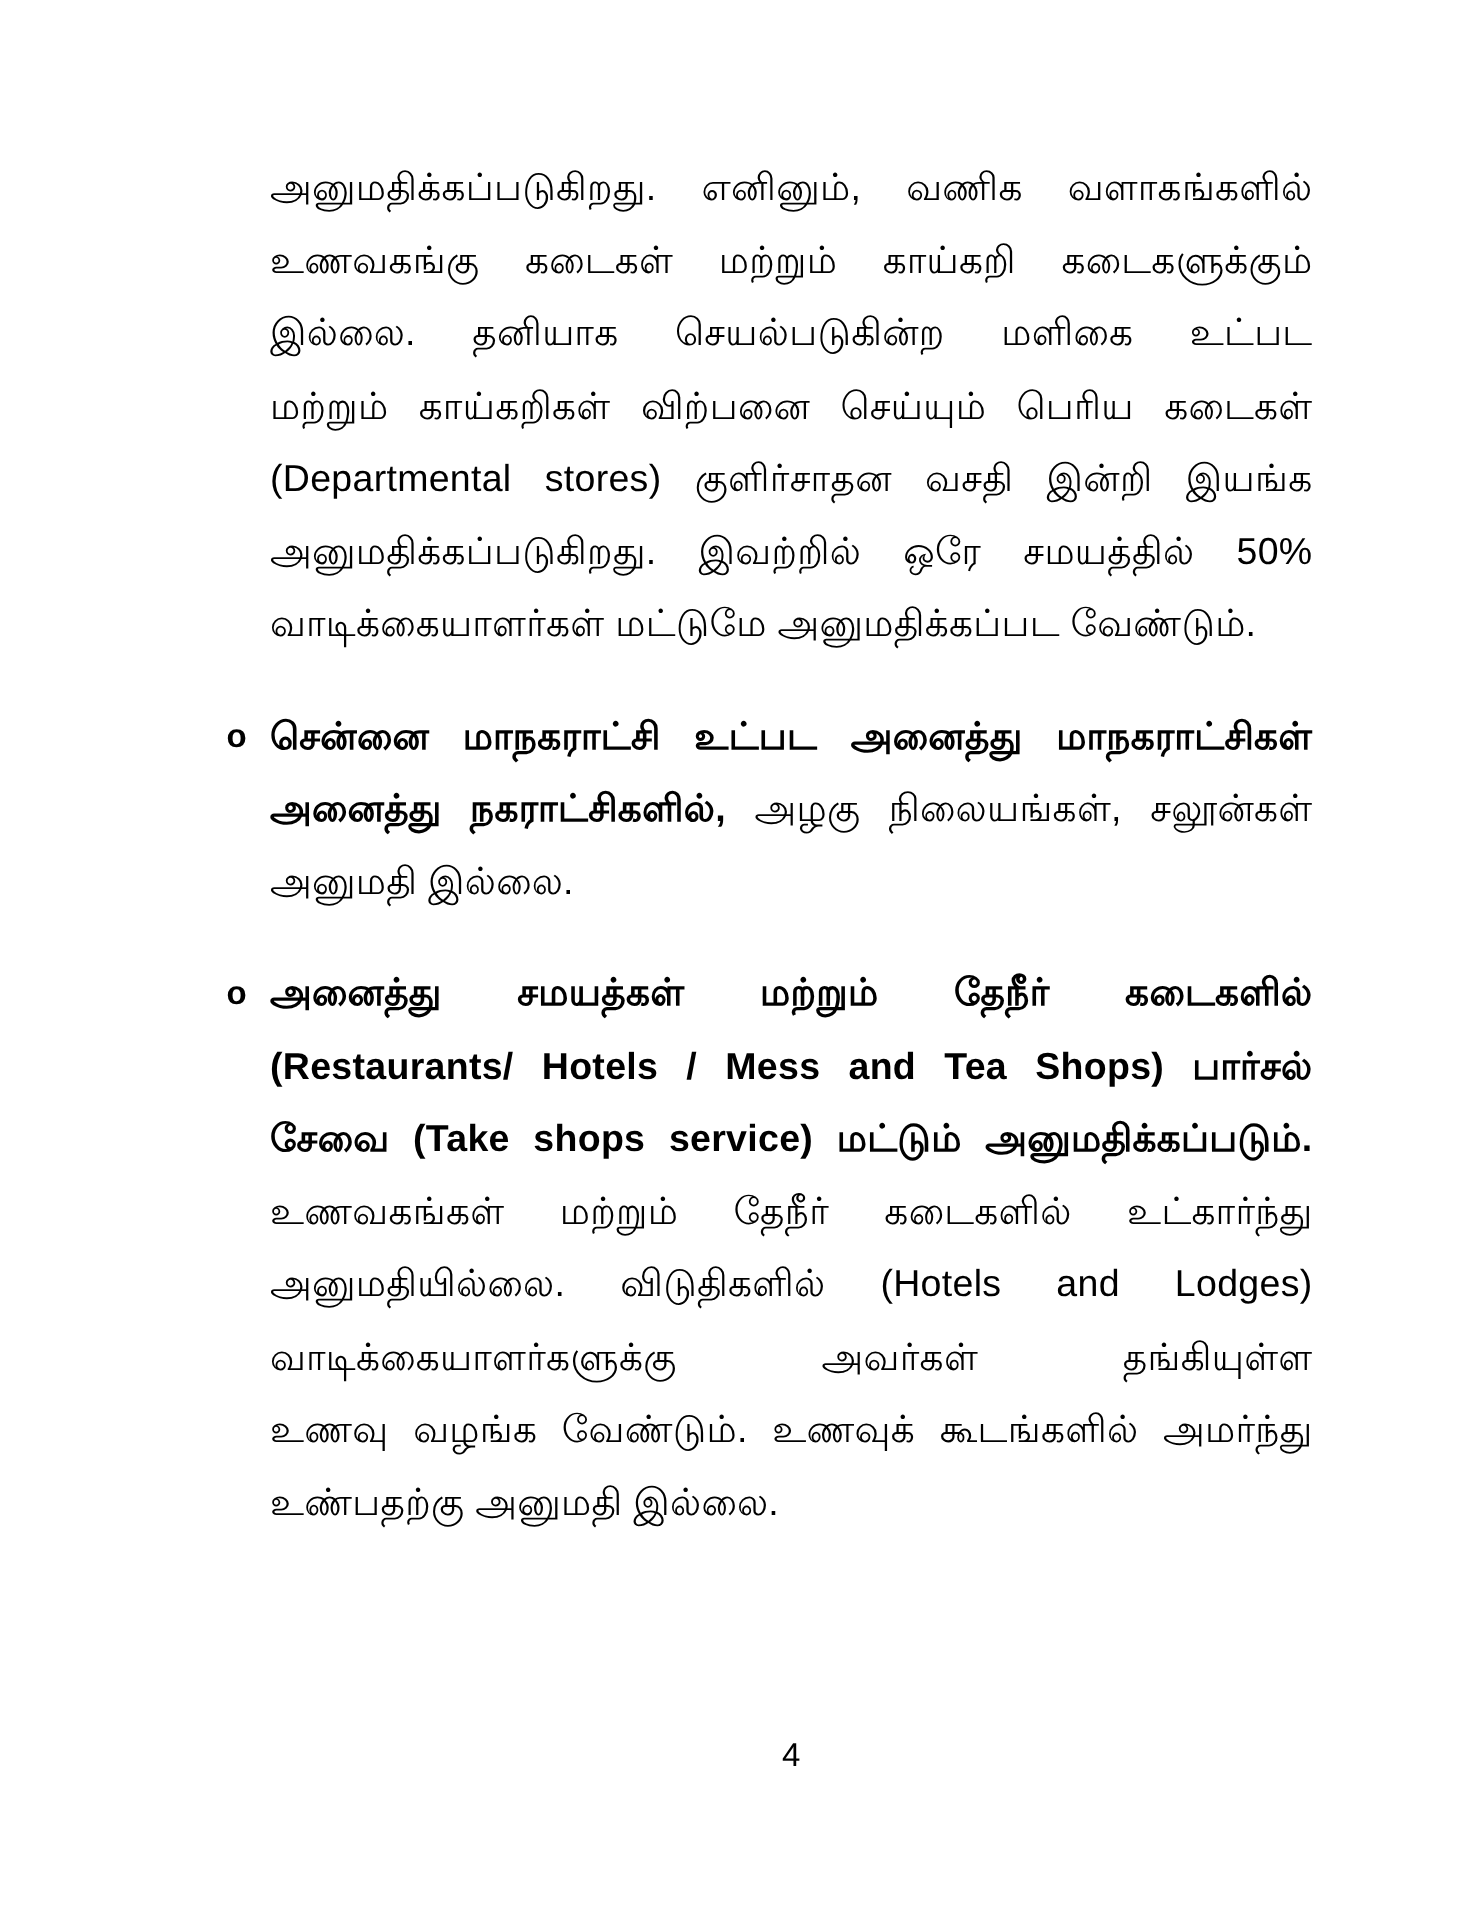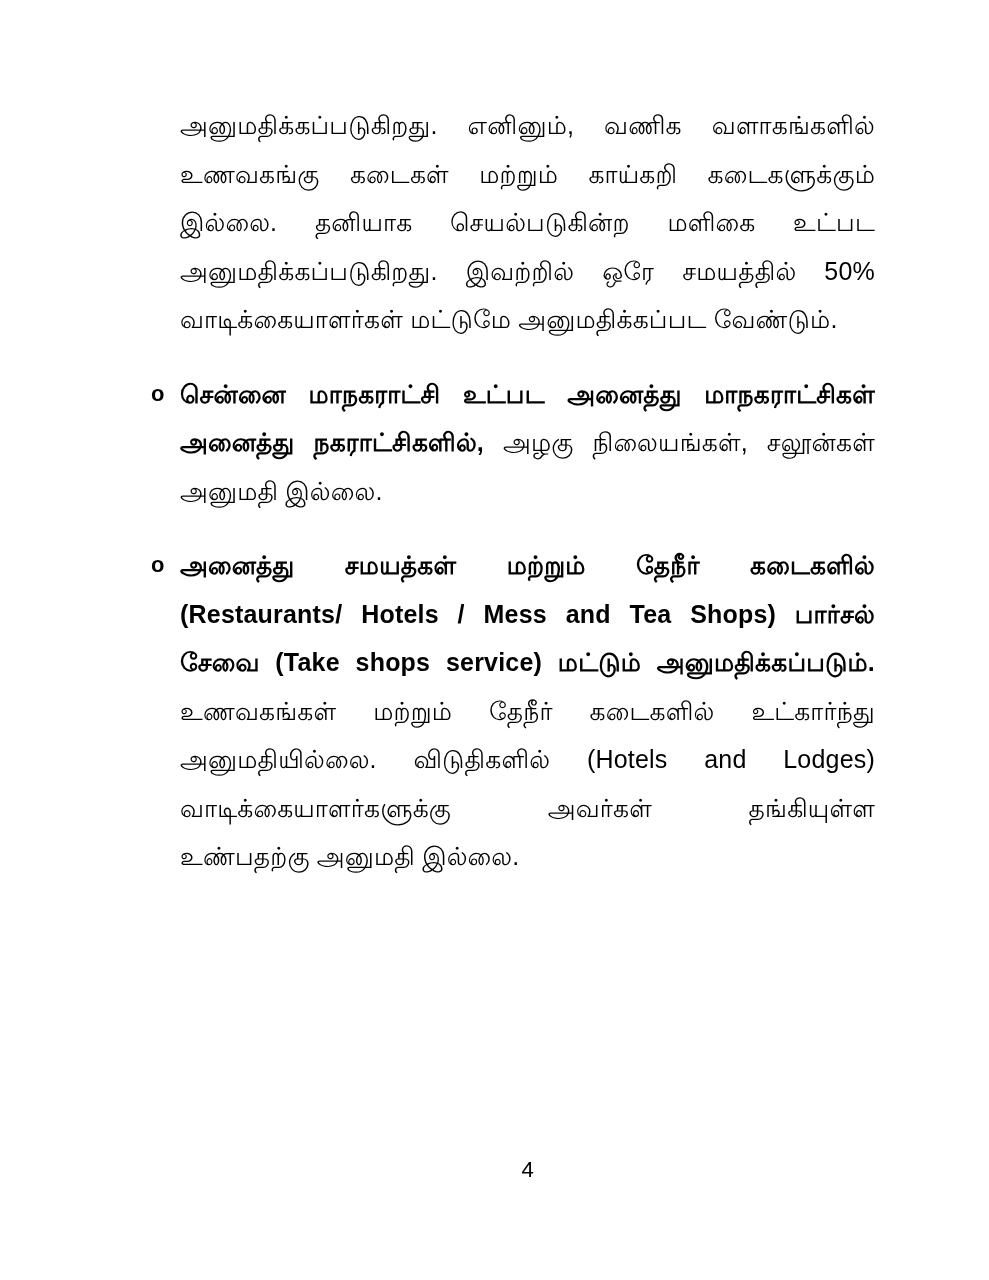--- a/index.html
+++ b/index.html
@@ -68,34 +68,37 @@
 </style>
 </head>
 <body>
 
 <div class="page">
   <div class="content">
       <div class="block">
         <div class="line"><span class="seg">அனுமதிக்கப்படுகிறது. எனினும், வணிக வளாகங்களில் இயங்கும்</span></div>
         <div class="line"><span class="seg">உணவகங்கு கடைகள் மற்றும் காய்கறி கடைகளுக்கும் அனுமதி</span></div>
         <div class="line"><span class="seg">இல்லை. தனியாக செயல்படுகின்ற மளிகை உட்பட பலசரக்குகள்</span></div>
+        <div class="line"><span class="seg">மற்றும் காய்கறிகள் விற்பனை செய்யும் பெரிய கடைகள்</span></div>
+        <div class="line"><span class="seg">(Departmental stores) குளிர்சாதன வசதி இன்றி இயங்க</span></div>
         <div class="line"><span class="seg">அனுமதிக்கப்படுகிறது. இவற்றில் ஒரே சமயத்தில் 50%</span></div>
         <div class="line last"><span class="seg">வாடிக்கையாளர்கள் மட்டுமே அனுமதிக்கப்பட வேண்டும்.</span></div>
       </div>
       <div class="block bullet">
         <span class="marker">o</span>
         <div class="line"><span class="seg bold">சென்னை மாநகராட்சி உட்பட அனைத்து மாநகராட்சிகள் மற்றும்</span></div>
         <div class="line"><span class="seg bold">அனைத்து நகராட்சிகளில்,</span><span class="seg"> அழகு நிலையங்கள், சலூன்கள்</span></div>
         <div class="line last"><span class="seg">அனுமதி இல்லை.</span></div>
       </div>
       <div class="block bullet">
         <span class="marker">o</span>
         <div class="line"><span class="seg bold">அனைத்து சமயத்கள் மற்றும் தேநீர் கடைகளில்</span></div>
         <div class="line"><span class="seg bold">(Restaurants/ Hotels / Mess and Tea Shops) பார்சல்</span></div>
         <div class="line"><span class="seg bold">சேவை (Take shops service)  மட்டும் அனுமதிக்கப்படும்.</span></div>
         <div class="line"><span class="seg">உணவகங்கள் மற்றும் தேநீர் கடைகளில் உட்கார்ந்து உண்பதற்கு</span></div>
         <div class="line"><span class="seg">அனுமதியில்லை. விடுதிகளில் (Hotels and Lodges) தங்கியுள்ள</span></div>
         <div class="line"><span class="seg">வாடிக்கையாளர்களுக்கு அவர்கள் தங்கியுள்ள அறைகளிலேயே</span></div>
+        <div class="line"><span class="seg">உணவு வழங்க வேண்டும். உணவுக் கூடங்களில் அமர்ந்து</span></div>
         <div class="line last"><span class="seg">உண்பதற்கு அனுமதி இல்லை.</span></div>
       </div>
     </div>
   <div class="page-number">4</div>
 </div>
 
 </body></html>

